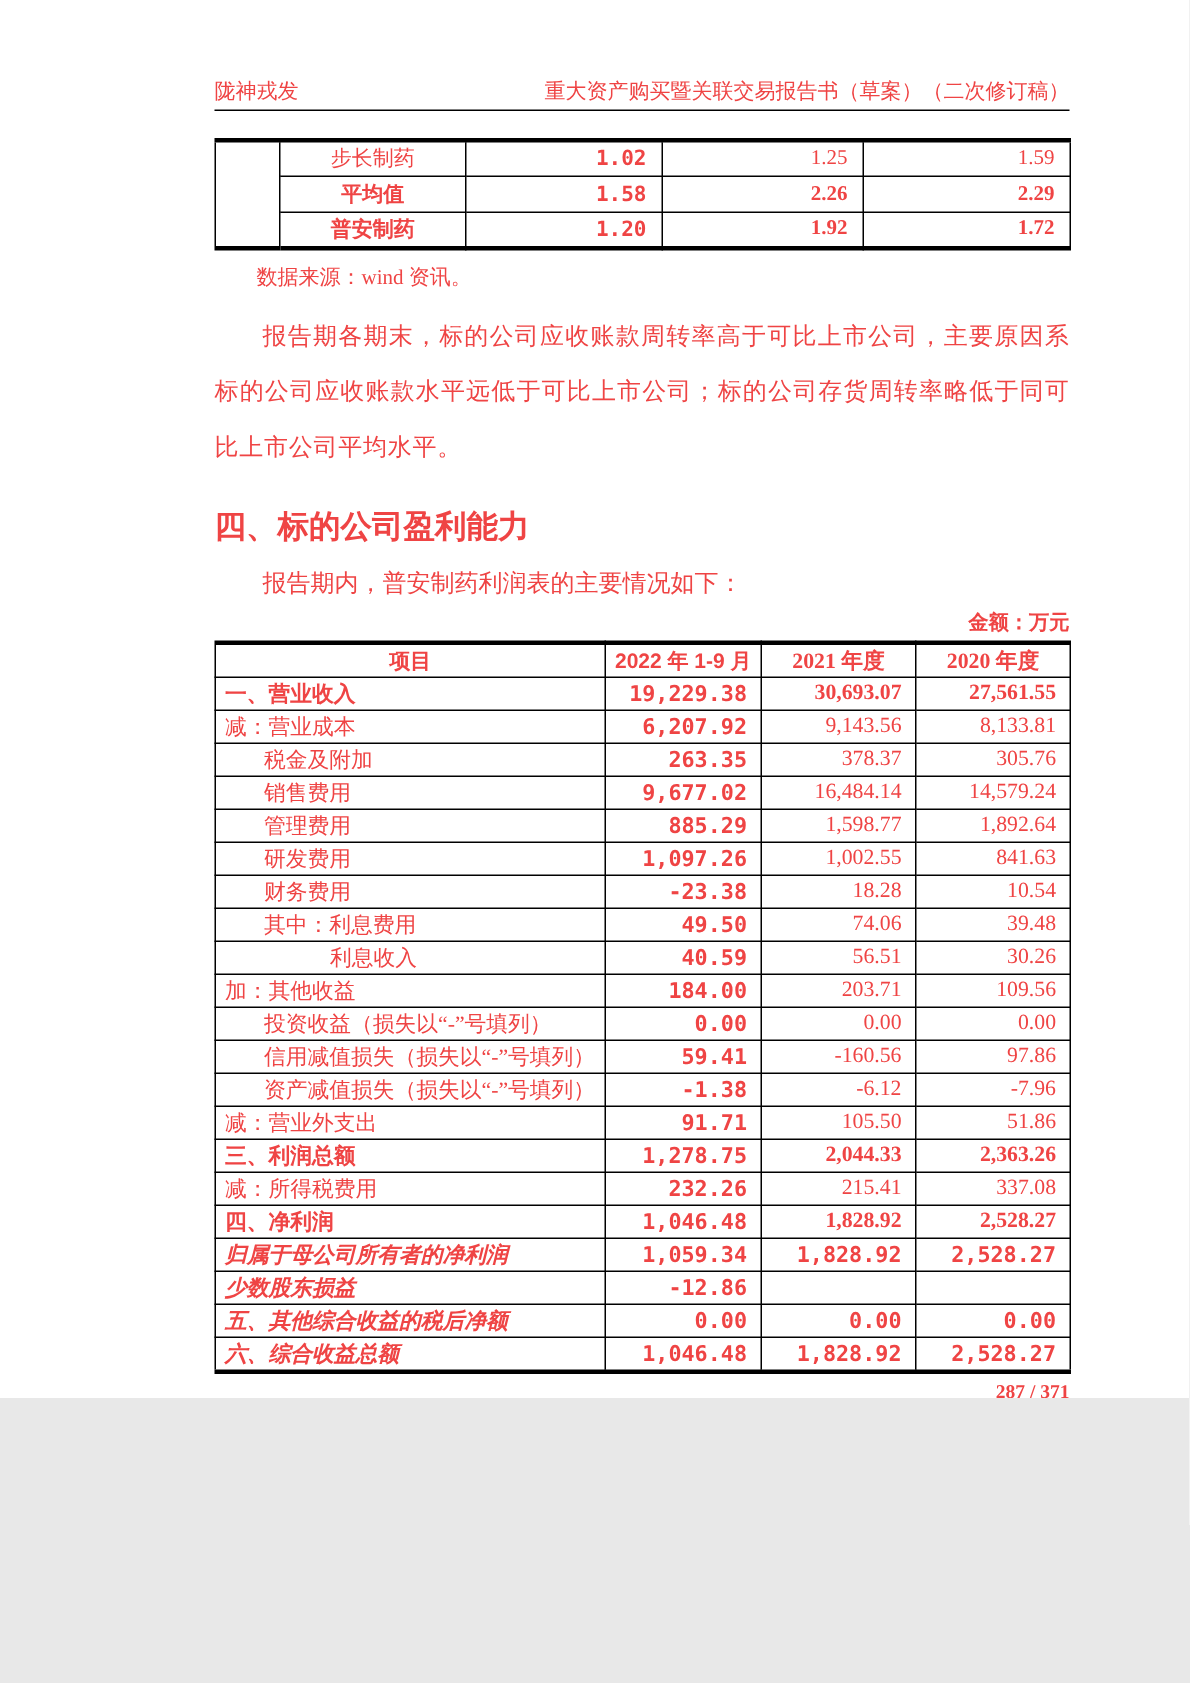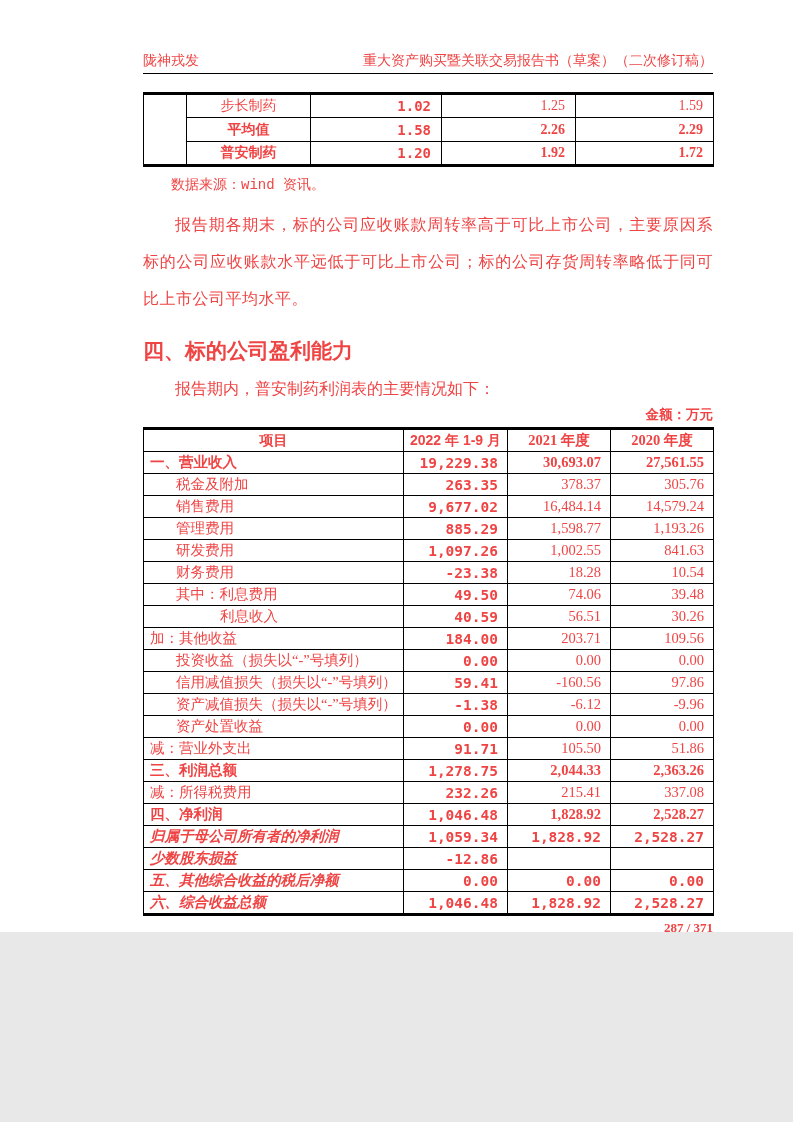--- a/index.html
+++ b/index.html
@@ -21,21 +21,21 @@
     border-top:3px solid #000;border-bottom:3px solid #000;
     border-left:1.6px solid #000;border-right:1.6px solid #000;
   }
   
   .top-table{margin-top:18px;}
   .top-table td{height:24px;font-size:14px;}
   .top-table .name{text-align:center;}
   .top-table .val{text-align:right;padding-right:10px;}
   .top-table .empty{border-bottom:3px solid #000;}
   
-  .source{margin:9px 0 0 0;font-size:14px;text-indent:2em;font-family:Liberation Mono, monospace;}
+  .source{margin:9px 0 0 0;font-size:14px;text-indent:2em;}
   .para{margin:12px 0 0 0;font-size:16px;line-height:37px;text-align:justify;
         text-indent:2em;letter-spacing:0.5px;}
   .heading{margin:20px 0 0 0;font-size:21px;font-weight:700;
            font-family:"Liberation Sans","DejaVu Sans",sans-serif;}
   .para2{margin:14px 0 0 0;font-size:16px;text-indent:2em;}
   .unit{margin:6px 0 3px 0;text-align:right;font-size:13.5px;font-weight:bold;}
   
   .main-table th{height:23px;font-size:14.5px;font-weight:700;text-align:center;}
   .main-table .th-sans{font-family:"Liberation Sans","DejaVu Sans",sans-serif;font-size:14px;}
   .main-table td{height:22px;font-size:14.5px;}
@@ -121,36 +121,42 @@
           </tr>
         </thead>
       <tbody id="income-body">
           <tr>
             <td class="lbl ind0 lbl-b">一、营业收入</td>
             <td class="val v-mono">19,229.38</td>
             <td class="val v-serif-b">30,693.07</td>
             <td class="val v-serif-b">27,561.55</td>
           </tr>
           <tr>
+            <td class="lbl ind0">减：营业成本</td>
+            <td class="val v-mono">6,207.92</td>
+            <td class="val v-serif">9,143.56</td>
+            <td class="val v-serif">8,133.81</td>
+          </tr>
+          <tr>
             <td class="lbl ind1">税金及附加</td>
             <td class="val v-mono">263.35</td>
             <td class="val v-serif">378.37</td>
             <td class="val v-serif">305.76</td>
           </tr>
           <tr>
             <td class="lbl ind1">销售费用</td>
             <td class="val v-mono">9,677.02</td>
             <td class="val v-serif">16,484.14</td>
             <td class="val v-serif">14,579.24</td>
           </tr>
           <tr>
             <td class="lbl ind1">管理费用</td>
             <td class="val v-mono">885.29</td>
             <td class="val v-serif">1,598.77</td>
-            <td class="val v-serif">1,193.26</td>
+            <td class="val v-serif">1,892.64</td>
           </tr>
           <tr>
             <td class="lbl ind1">研发费用</td>
             <td class="val v-mono">1,097.26</td>
             <td class="val v-serif">1,002.55</td>
             <td class="val v-serif">841.63</td>
           </tr>
           <tr>
             <td class="lbl ind1">财务费用</td>
             <td class="val v-mono">-23.38</td>
@@ -184,27 +190,21 @@
           <tr>
             <td class="lbl ind1">信用减值损失（损失以“-”号填列）</td>
             <td class="val v-mono">59.41</td>
             <td class="val v-serif">-160.56</td>
             <td class="val v-serif">97.86</td>
           </tr>
           <tr>
             <td class="lbl ind1">资产减值损失（损失以“-”号填列）</td>
             <td class="val v-mono">-1.38</td>
             <td class="val v-serif">-6.12</td>
-            <td class="val v-serif">-9.96</td>
-          </tr>
-          <tr>
-            <td class="lbl ind1">资产处置收益</td>
-            <td class="val v-mono">0.00</td>
-            <td class="val v-serif">0.00</td>
-            <td class="val v-serif">0.00</td>
+            <td class="val v-serif">-7.96</td>
           </tr>
           <tr>
             <td class="lbl ind0">减：营业外支出</td>
             <td class="val v-mono">91.71</td>
             <td class="val v-serif">105.50</td>
             <td class="val v-serif">51.86</td>
           </tr>
           <tr>
             <td class="lbl ind0 lbl-b">三、利润总额</td>
             <td class="val v-mono">1,278.75</td>

